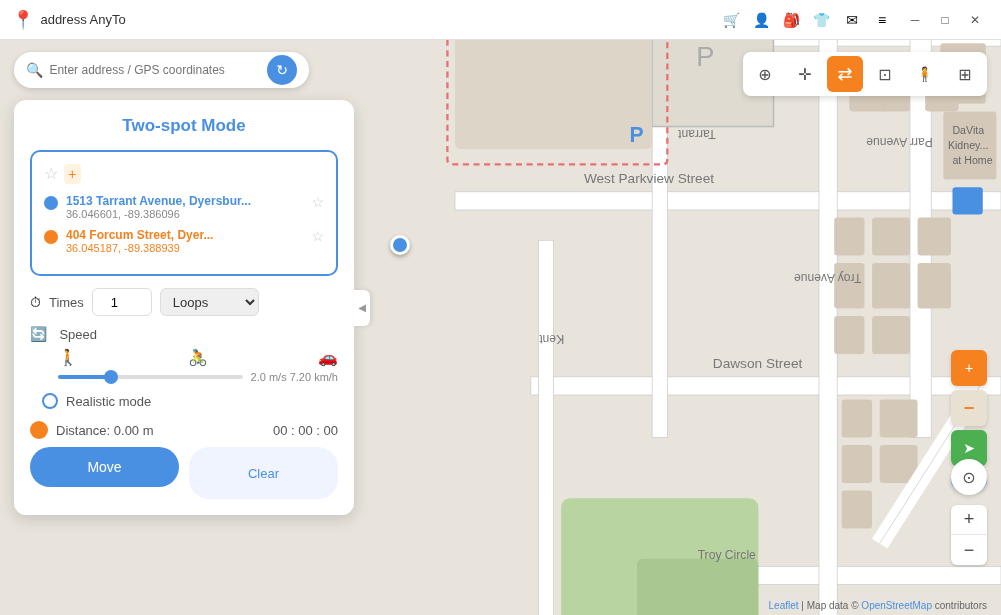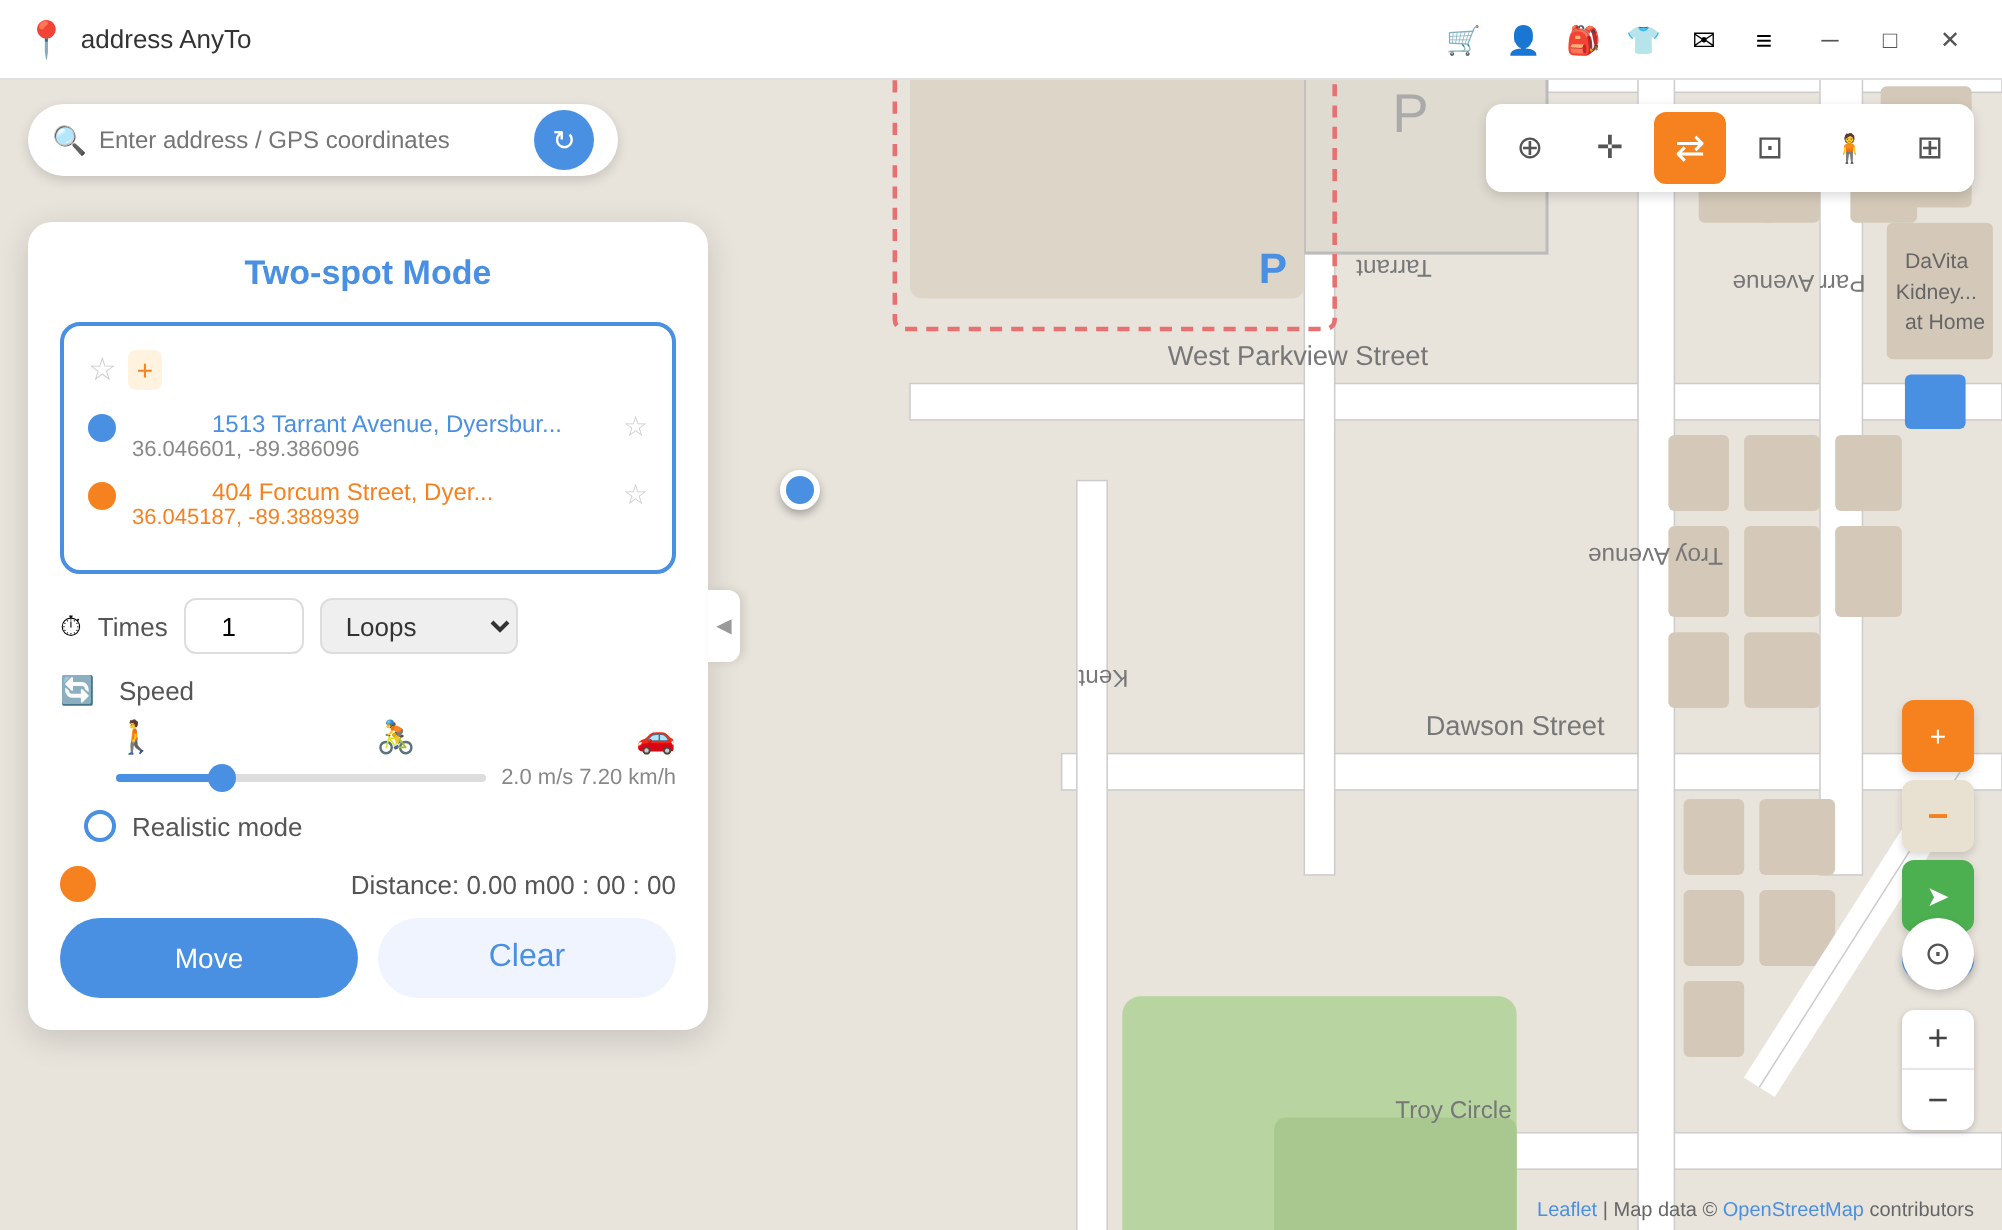--- a/index.html
+++ b/index.html
@@ -215,21 +215,21 @@
       font-size: 10px;
       color: #666;
       z-index: 50;
     }
     .map-attribution a { color: #4a90e2; text-decoration: none; }
 
     
     .left-panel {
       position: absolute;
       left: 14px;
-      top: 71px;
+      top: 60px;
       width: 340px;
       background: white;
       border-radius: 12px;
       box-shadow: 0 4px 16px rgba(0,0,0,0.15);
       z-index: 60;
       padding: 16px;
     }
 
     .panel-title {
       text-align: center;
@@ -279,24 +279,23 @@
       height: 14px;
       border-radius: 50%;
       margin-top: 2px;
       flex-shrink: 0;
     }
     .waypoint-dot.blue { background: #4a90e2; }
     .waypoint-dot.orange { background: #f5821f; }
     .waypoint-info { flex: 1; }
     .waypoint-name {
       font-size: 12px;
-      font-weight: 400;
+      font-weight: 700;
       color: #4a90e2;
       cursor: pointer;
-      margin-left: 40px;
     }
     .waypoint-name.orange { color: #f5821f; }
     .waypoint-coords {
       font-size: 11px;
       color: #888;
     }
     .waypoint-star {
       font-size: 14px;
       color: #ccc;
       cursor: pointer;
@@ -371,21 +370,20 @@
     .realistic-label {
       font-size: 13px;
       color: #555;
     }
 
     
     .distance-row {
       display: flex;
       align-items: center;
       margin-bottom: 8px;
-      text-align: right;
     }
     .distance-text {
       font-size: 13px;
       color: #555;
       flex: 1;
     }
     .time-text {
       font-size: 13px;
       color: #555;
     }
@@ -401,26 +399,26 @@
       background: #4a90e2;
       color: white;
       border: none;
       border-radius: 20px;
       font-size: 14px;
       font-weight: 500;
       cursor: pointer;
     }
     .btn-clear {
       flex: 1;
-      height: 40px;
+      height: 52px;
       background: #f0f4ff;
       color: #4a90e2;
       border: none;
       border-radius: 20px;
-      font-size: 16px;
+      font-size: 13px;
       font-weight: 500;
       cursor: pointer;
     }
 
     
     .collapse-btn {
       position: absolute;
       right: -16px;
       top: 50%;
       transform: translateY(-50%);

